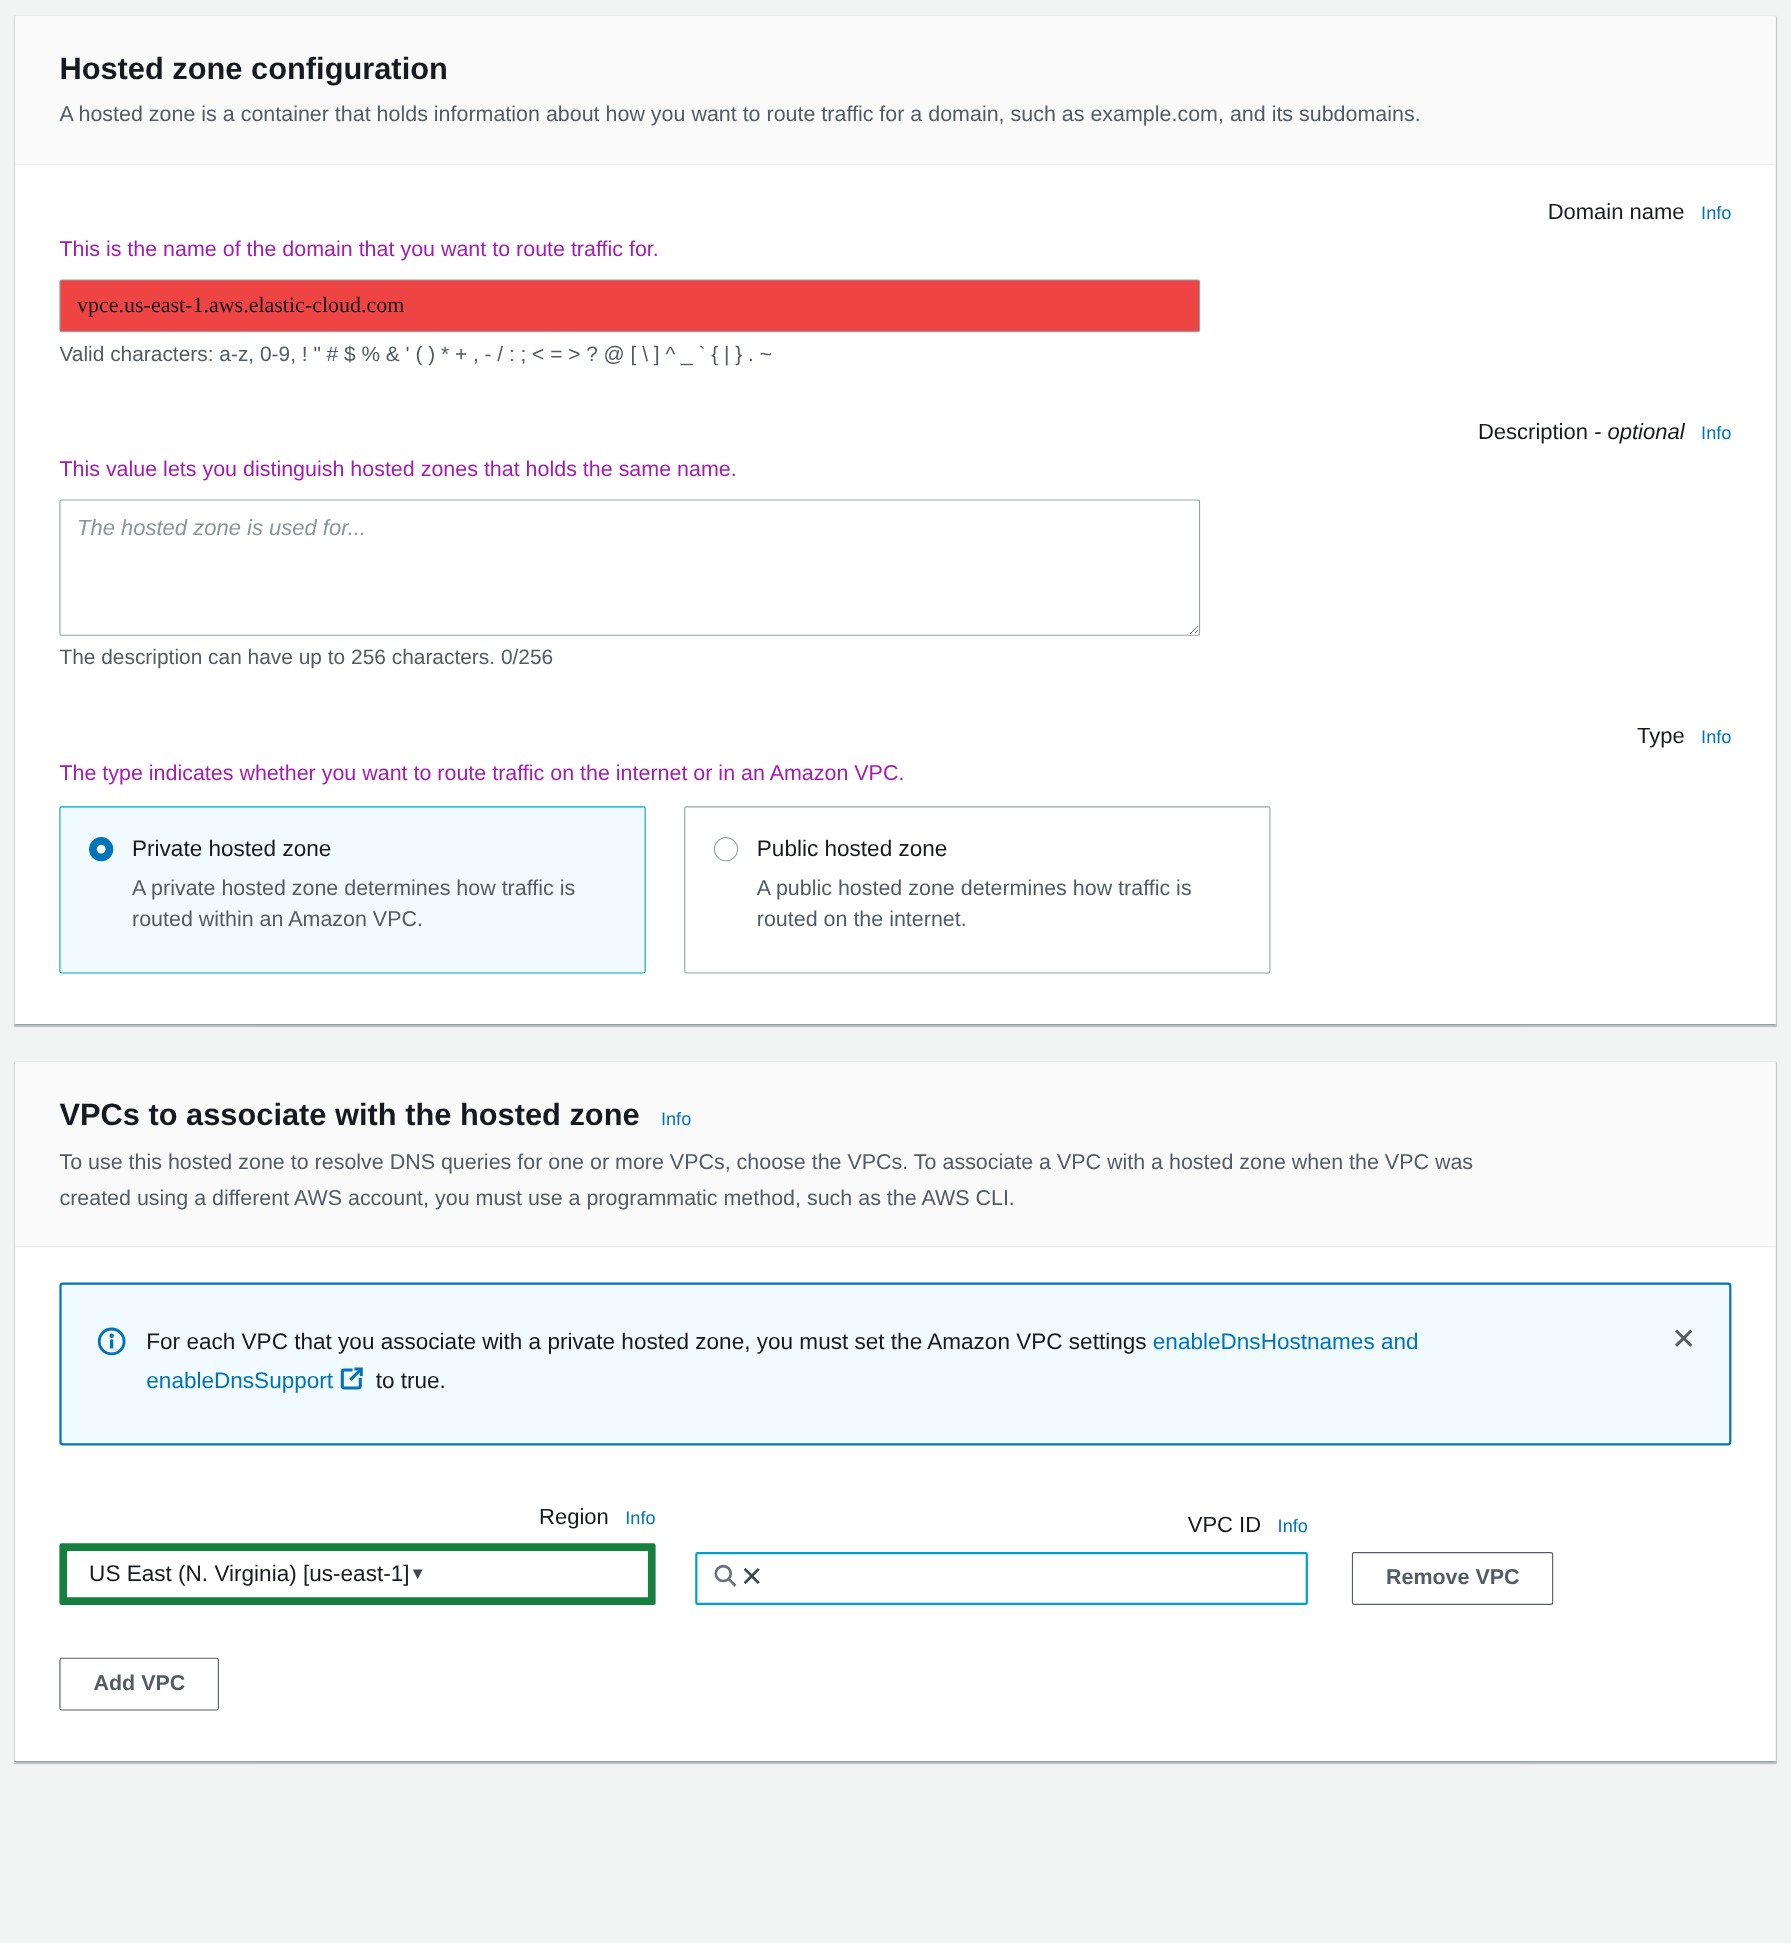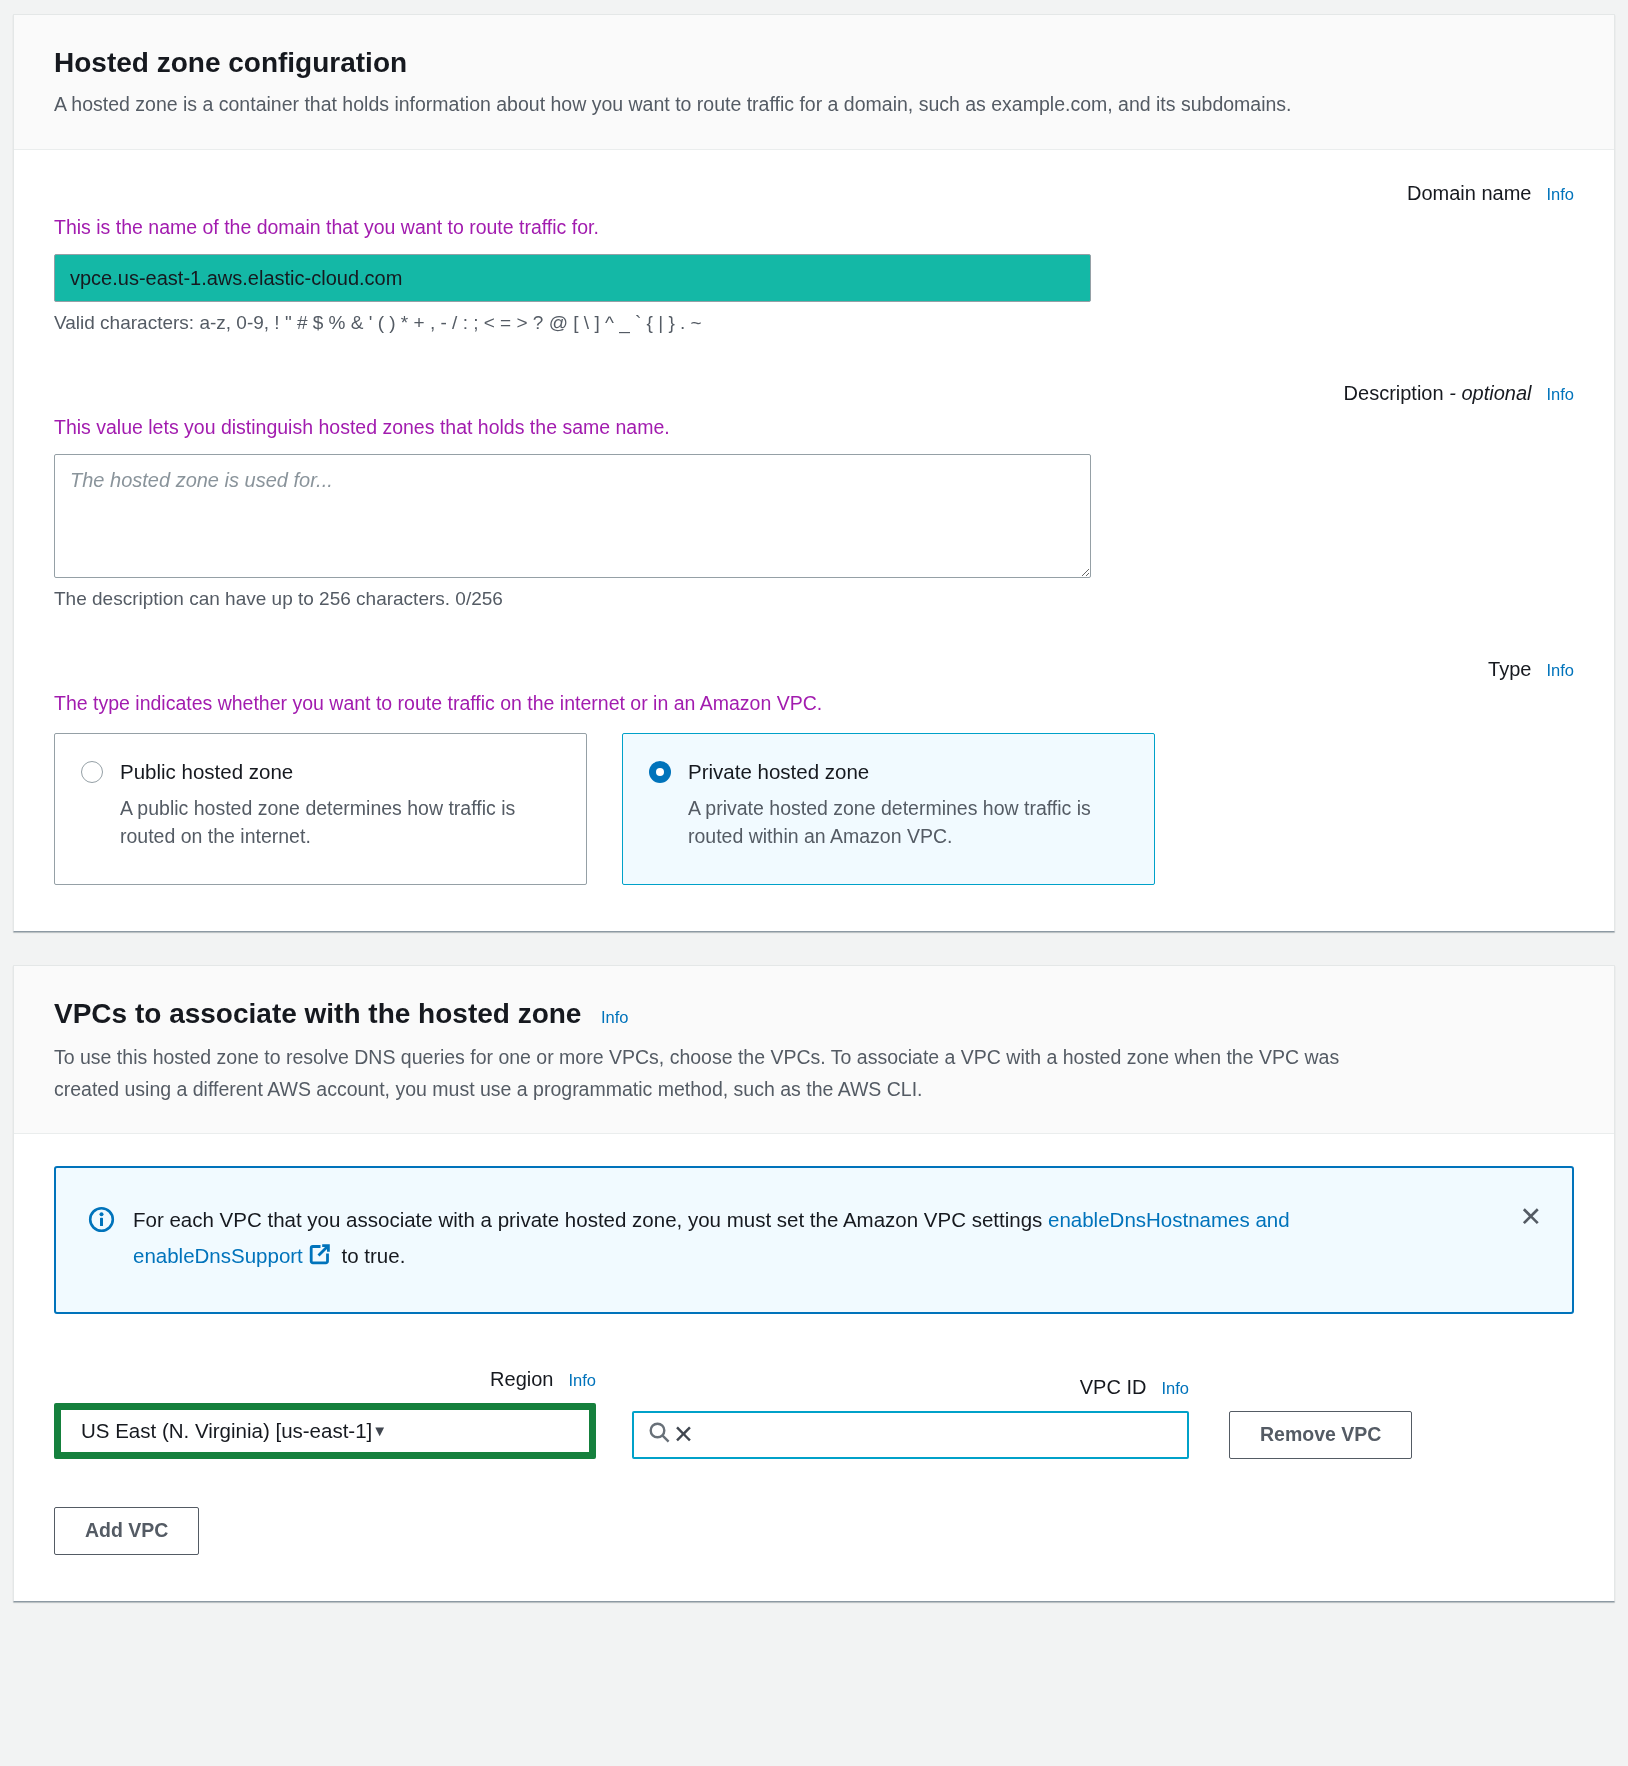--- a/index.html
+++ b/index.html
@@ -69,23 +69,23 @@
   }
   .text-input {
     display: block;
     margin-top: 12px;
     width: 1037px;
     height: 48px;
     border: 1px solid #95a0a6;
     border-radius: 2px;
     padding: 0 15px;
     font-size: 20px;
-    font-family: Liberation Sans, sans-serif;
-    color: #16191f;
-    background: #14b8a6;
+    font-family: Liberation Serif, serif;
+    color: #16191f;
+    background: #ef4444;
   }
   textarea.desc-area {
     display: block;
     margin-top: 12px;
     width: 1037px;
     height: 124px;
     border: 1px solid #95a0a6;
     border-radius: 2px;
     padding: 14px 15px;
     font-size: 20px;
@@ -267,33 +267,33 @@
       <p class="hint-text">The description can have up to 256 characters. 0/256</p>
     </div>
 
     <div class="field">
       <div class="label-row">
         <span class="field-label">Type</span>
         <a class="info-link">Info</a>
       </div>
       <p class="help-text">The type indicates whether you want to route traffic on the internet or in an Amazon VPC.</p>
       <div class="tiles">
+        <div class="radio-tile selected">
+          <div class="tile-top">
+            <span class="radio-circle"></span>
+            <span class="tile-title">Private hosted zone</span>
+          </div>
+          <p class="tile-desc">A private hosted zone determines how traffic is routed within an Amazon VPC.</p>
+        </div>
         <div class="radio-tile">
           <div class="tile-top">
             <span class="radio-circle"></span>
             <span class="tile-title">Public hosted zone</span>
           </div>
           <p class="tile-desc">A public hosted zone determines how traffic is routed on the internet.</p>
-        </div>
-        <div class="radio-tile selected">
-          <div class="tile-top">
-            <span class="radio-circle"></span>
-            <span class="tile-title">Private hosted zone</span>
-          </div>
-          <p class="tile-desc">A private hosted zone determines how traffic is routed within an Amazon VPC.</p>
         </div>
       </div>
     </div>
 
   </div>
 </section>
 
 <section class="card">
   <header class="card-header">
     <div class="title-line">

